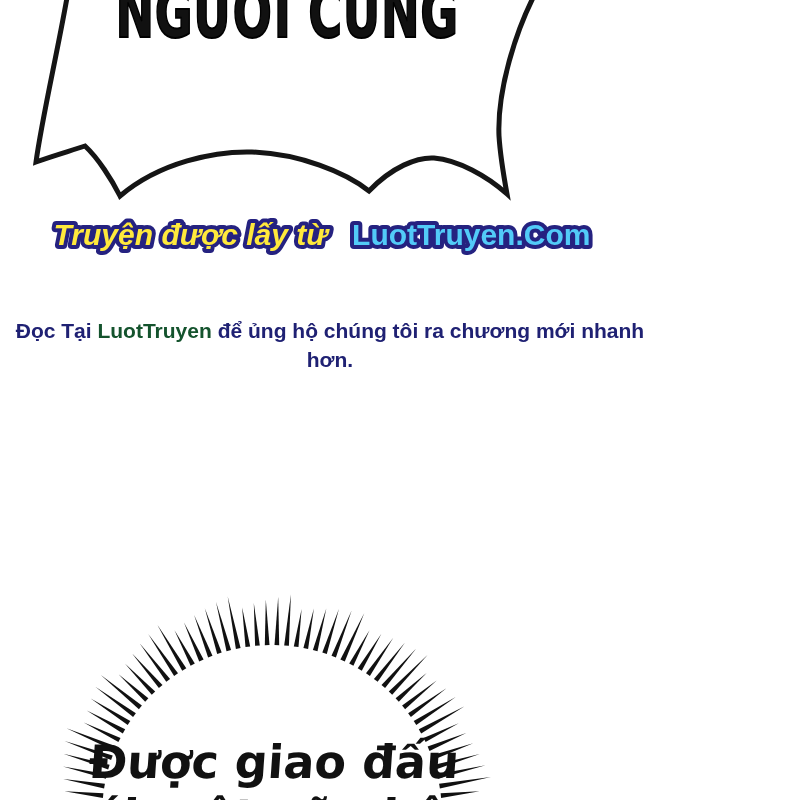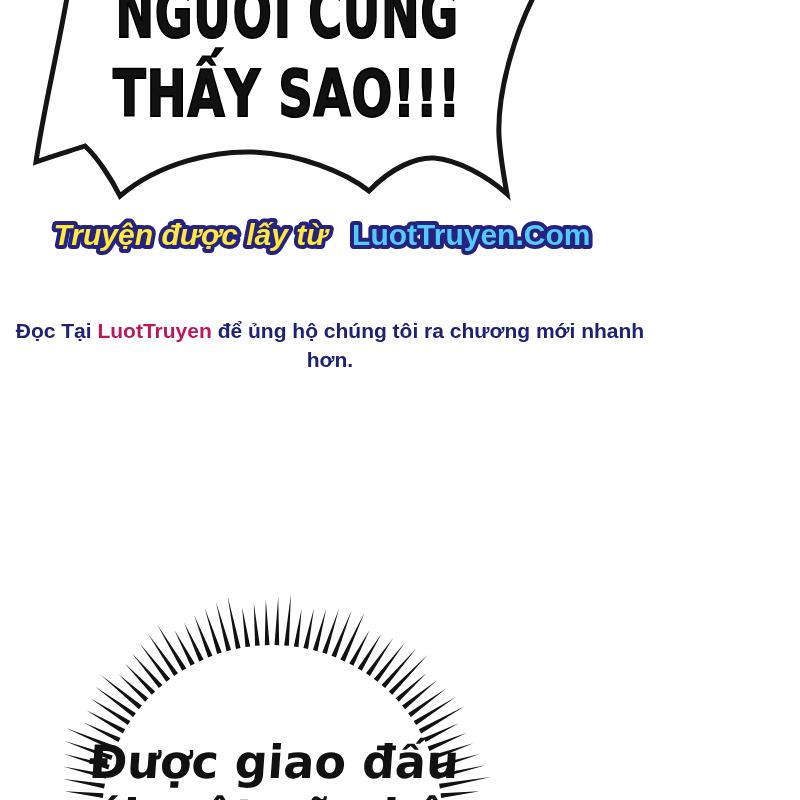--- a/index.html
+++ b/index.html
@@ -29,21 +29,21 @@
   .bubble-line.l2{top:62px; font-size:64px;}
   .bubble-line.l2>span{transform:scaleX(.75);}
 
   
   .headline-svg{position:absolute; left:0; top:200px;}
   .promo-lines{
     position:absolute; left:0; top:258px; width:660px;
     text-align:center; font-size:21px; font-weight:bold;
     line-height:29px; color:#1f2173; white-space:pre-wrap;
   }
-  .promo-lines .site{color:#be185d;}
+  .promo-lines .site{color:#14532d;}
 
   
   .burst-svg{position:absolute; left:0; top:555px;}
   .burst-text{
     position:absolute; left:22px; top:735px; width:500px;
     text-align:center; line-height:54px; font-size:46px;
     font-family:"DejaVu Sans","Liberation Sans",sans-serif;
     font-weight:bold; color:#111;
     transform:skewX(-4deg); white-space:nowrap;
   }
@@ -62,23 +62,20 @@
          C 300 154, 345 172, 369 191
          C 392 167, 417 157, 434 158
          C 458 160, 487 176, 507 194
          C 503 172, 500 152, 499 136
          C 497 90, 516 30, 536 -8
          Z" fill="#ffffff" stroke="#151515" stroke-width="5" stroke-linejoin="miter" stroke-miterlimit="12"></path>
   </svg>
 
   <div class="bubble-line l1">
     <span>NGƯƠI CŨNG</span>
-  </div>
-  <div class="bubble-line l2">
-    <span>THẤY SAO!!!</span>
   </div>
 
   <svg class="headline-svg" width="800" height="60" viewBox="0 0 800 60">
     <text x="322" y="45" text-anchor="middle" font-family="&quot;Liberation Sans&quot;,&quot;DejaVu Sans&quot;,sans-serif" font-size="30" font-weight="bold" paint-order="stroke" stroke-linejoin="round">
       <tspan font-style="italic" stroke-width="8" fill="#ffe93c" stroke="#252280">Truyện được lấy từ</tspan>
       <tspan dx="16" stroke-width="8" fill="#52cbf8" stroke="#252280">LuotTruyen.Com</tspan>
     </text>
   </svg>
 
   <div class="promo-lines">

